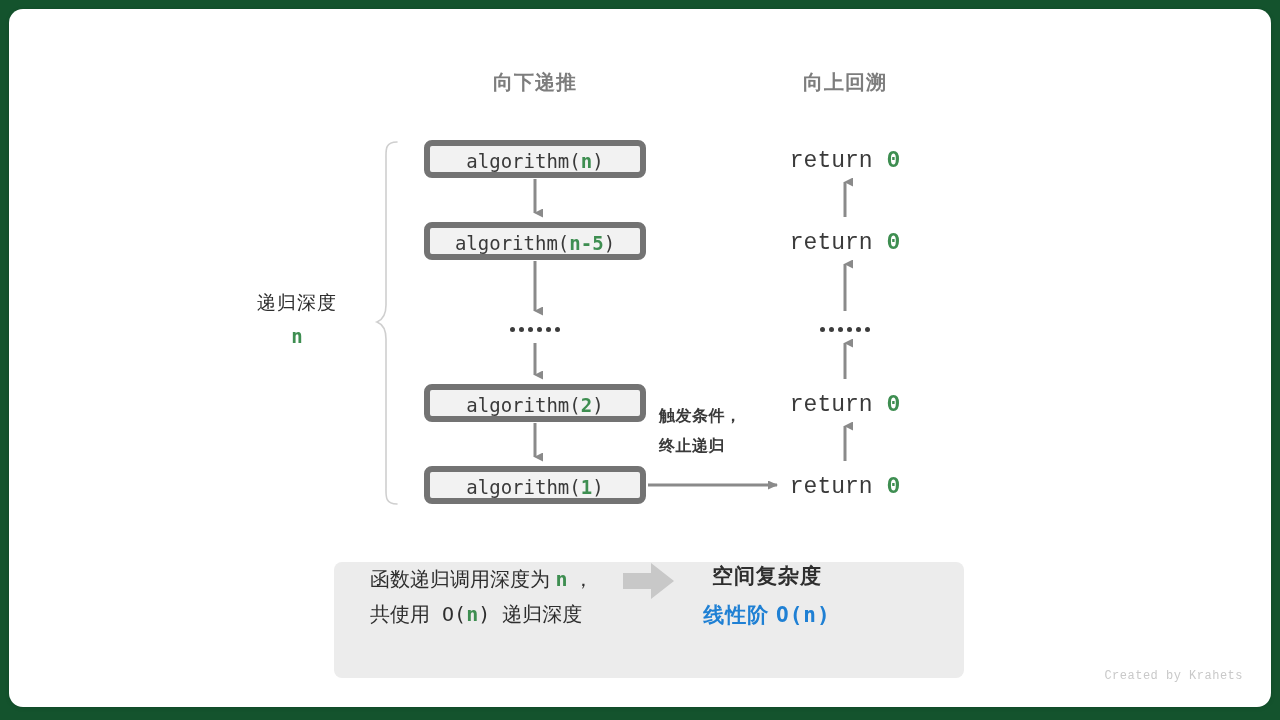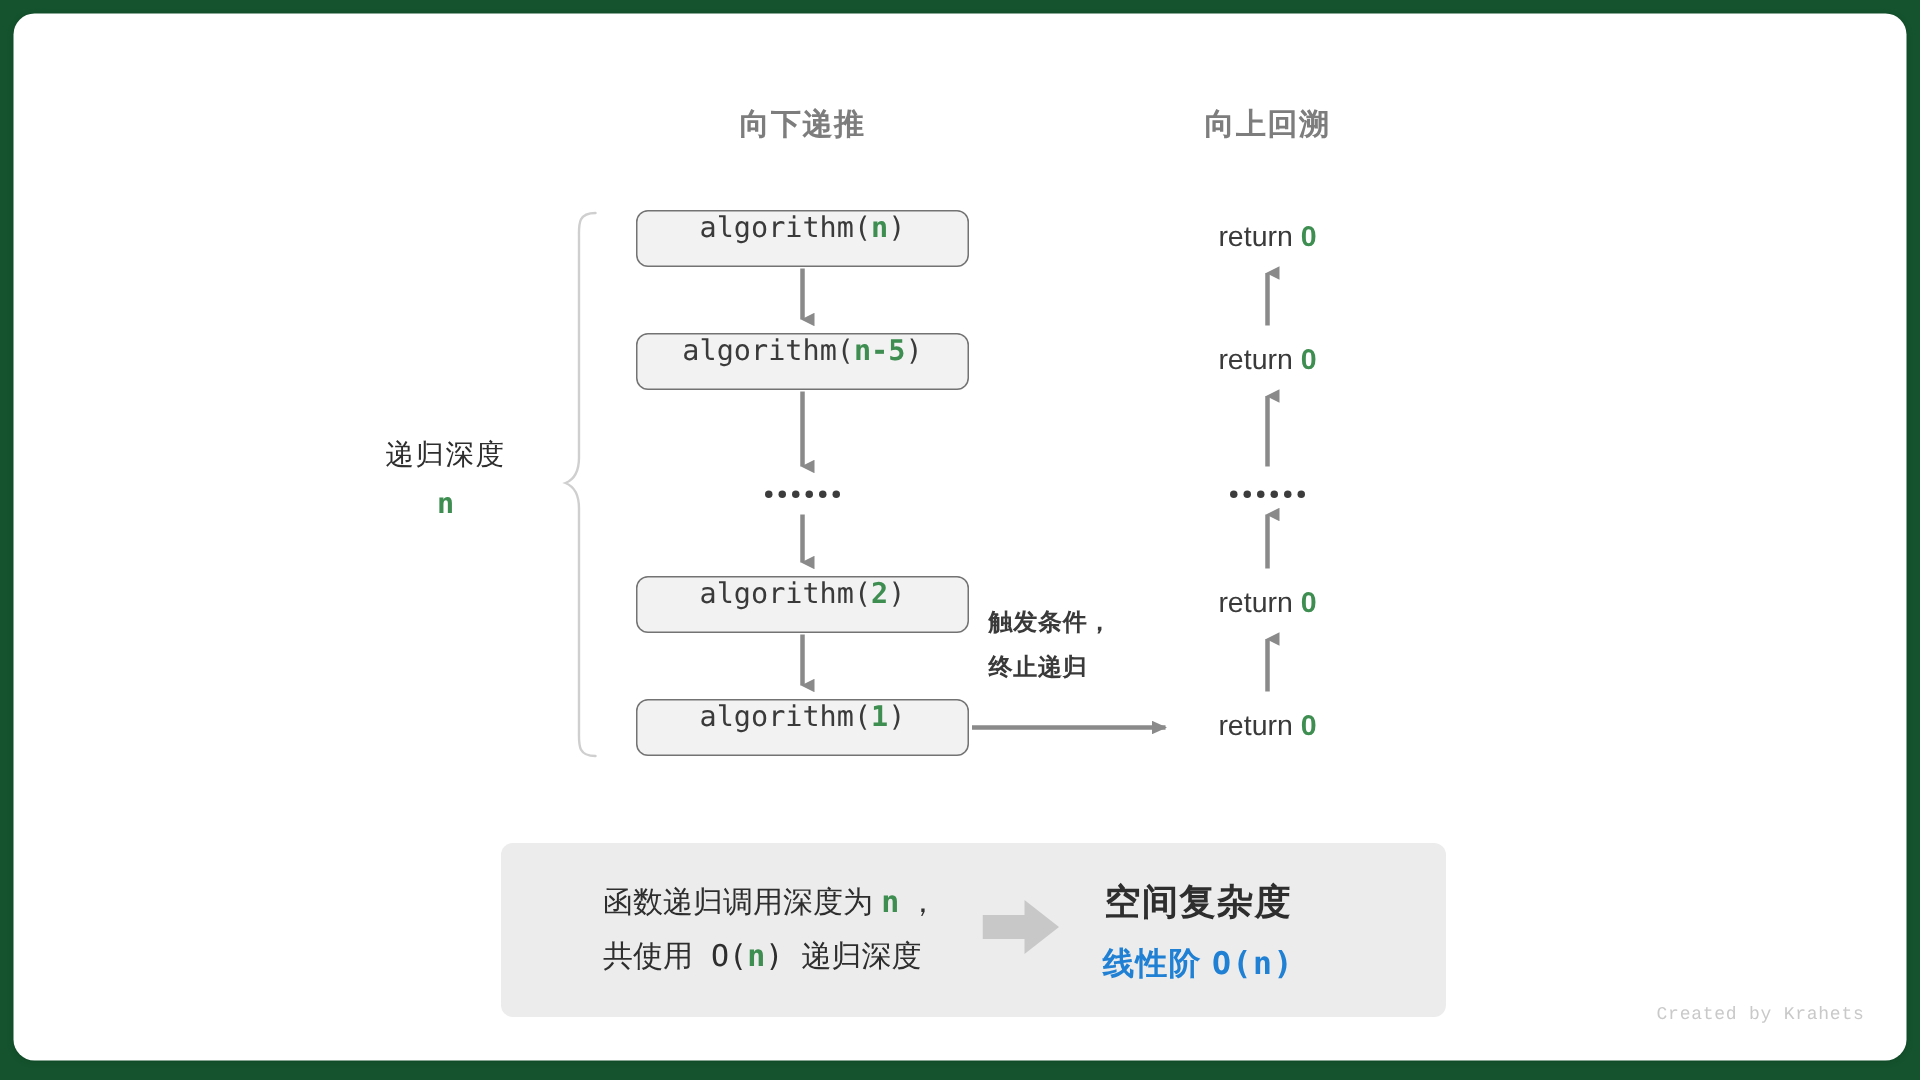--- a/index.html
+++ b/index.html
@@ -44,24 +44,24 @@
   #header-down { left: 526px; top: 60px; }
   #header-up   { left: 836px; top: 60px; }
 
   
   .call-box {
     position: absolute;
     left: 415px;
     width: 222px;
     height: 38px;
     background: #f2f2f2;
-    border: 1px solid #737373;
+    border: 6px solid #737373;
     border-radius: 8px;
     display: flex;
-    align-items: flex-start;
+    align-items: flex-end;
     justify-content: center;
     font-family: "DejaVu Sans Mono", monospace;
     font-size: 19px;
     color: #3a3a3a;
     letter-spacing: 0px;
     white-space: nowrap;
   }
   .call-box .arg {
     color: #3e8e51;
     font-weight: bold;
@@ -87,22 +87,22 @@
     background: #3c3c3c;
   }
   #dots-left  { left: 526px; top: 318px; }
   #dots-right { left: 836px; top: 318px; }
 
   
   .ret {
     position: absolute;
     left: 836px;
     transform: translateX(-50%);
-    font-family: Liberation Sans, sans-serif;
-    font-size: 19px;
+    font-family: Liberation Mono, monospace;
+    font-size: 23px;
     color: #3a3a3a;
     white-space: nowrap;
   }
   .ret .val { color: #3e8e51; font-weight: bold; }
   #ret-1 { top: 139px; }
   #ret-2 { top: 221px; }
   #ret-3 { top: 383px; }
   #ret-4 { top: 465px; }
 
   
@@ -157,22 +157,21 @@
   
   #summary {
     position: absolute;
     left: 325px;
     top: 553px;
     width: 630px;
     height: 116px;
     background: #ececec;
     border-radius: 8px;
     display: flex;
-    align-items: center;
-    padding-left: 32px;
+    align-items: flex-start;
   }
   #summary-left {
     margin-left: 36px;
     font-family: "Liberation Sans", sans-serif;
     font-size: 20px;
     color: #2e2e2e;
     line-height: 35px;
     white-space: nowrap;
   }
   #summary-left .mono { font-family: "DejaVu Sans Mono", monospace; }
@@ -184,21 +183,21 @@
   }
 
   #summary-right {
     margin-left: 28px;
     text-align: center;
     white-space: nowrap;
   }
   #summary-right .sr-top {
     display: block;
     font-family: Liberation Serif, serif;
-    font-size: 24px;
+    font-size: 21px;
     font-weight: bold;
     color: #2e2e2e;
     letter-spacing: 1px;
   }
   #summary-right .sr-bot {
     display: block;
     margin-top: 11px;
     font-family: "Liberation Sans", sans-serif;
     font-size: 21px;
     font-weight: bold;

